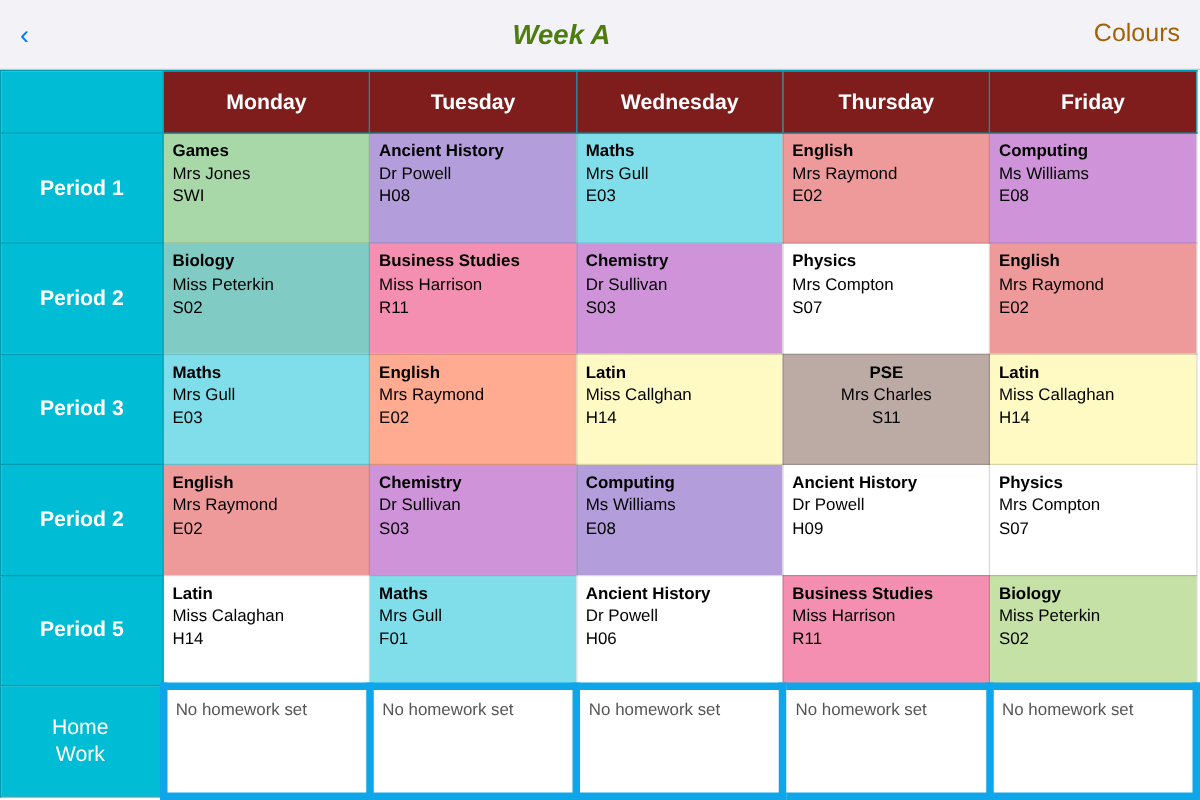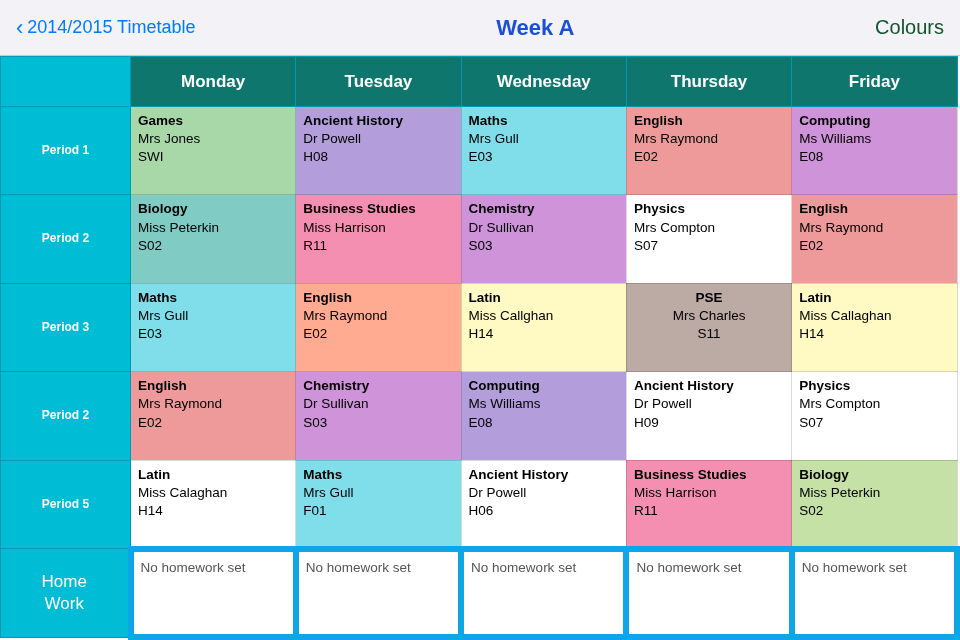--- a/index.html
+++ b/index.html
@@ -33,61 +33,62 @@
       font-size: 22px;
       line-height: 1;
     }
     #header .back-text {
       font-size: 18px;
       color: #007aff;
     }
     #header .week-title {
       font-size: 22px;
       font-weight: bold;
-      color: #1d4ed8;
+      color: #4d7c0f;
+      font-style: italic;
     }
     #header .colours-btn {
-      color: #14532d;
+      color: #a16207;
       font-size: 20px;
       cursor: pointer;
     }
     #timetable-container {
       flex: 1;
       overflow: hidden;
       background: #fff;
     }
     table {
       width: 100%;
       height: 100%;
       border-collapse: collapse;
       table-layout: fixed;
     }
     col.label-col { width: 130px; }
     col.day-col { width: calc((100% - 130px) / 5); }
 
     
     thead th {
-      background: #0f766e;
+      background: #7f1d1d;
       color: #fff;
       font-size: 17px;
       font-weight: 600;
       text-align: center;
       padding: 10px 4px;
       border: 1px solid #009ab0;
       height: 50px;
     }
     thead th.empty-header {
       background: #00bcd4;
     }
 
     
     td.period-label {
       background: #00bcd4;
       color: #fff;
-      font-size: 12px;
+      font-size: 17px;
       font-weight: 700;
       text-align: center;
       padding: 6px 4px;
       border: 1px solid #009ab0;
       vertical-align: middle;
       line-height: 1.3;
     }
     td.homework-label {
       background: #00bcd4;
       color: #fff;
@@ -162,21 +163,20 @@
 
     tbody tr { height: 80px; }
     tbody tr.homework-row { height: 80px; }
   </style>
 </head>
 <body>
 
 <div id="header">
   <div class="back-btn">
     <span class="chevron">‹</span>
-    <span class="back-text">2014/2015 Timetable</span>
   </div>
   <div class="week-title">Week A</div>
   <div class="colours-btn">Colours</div>
 </div>
 
 <div id="timetable-container">
   <table>
     <colgroup>
       <col class="label-col">
       <col class="day-col">

